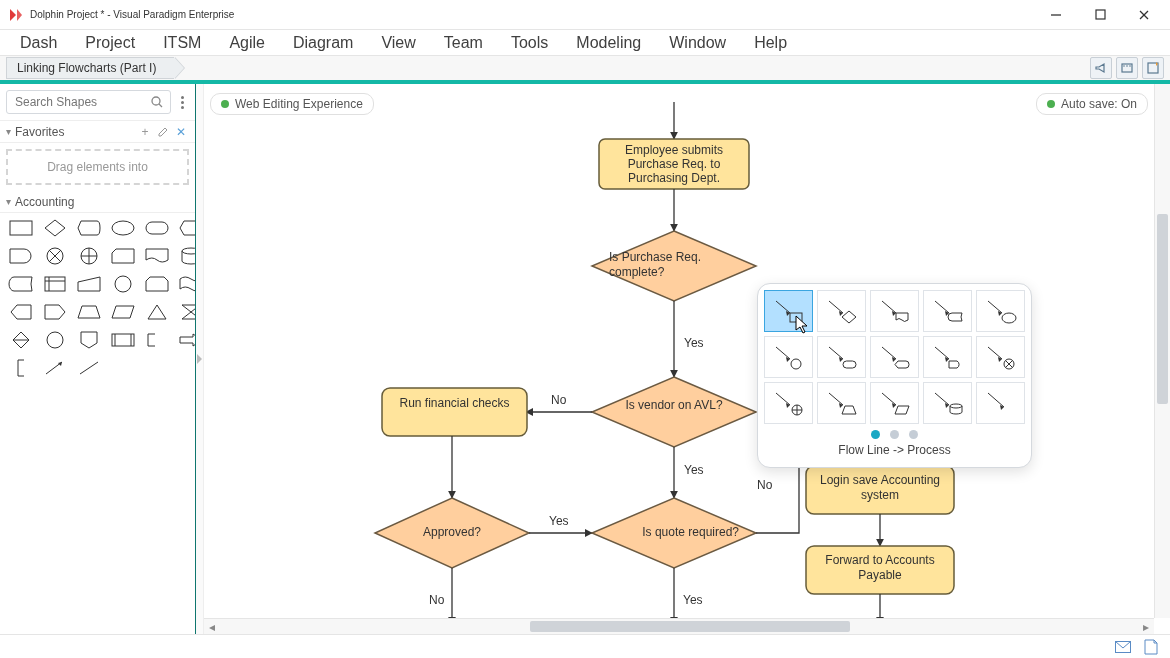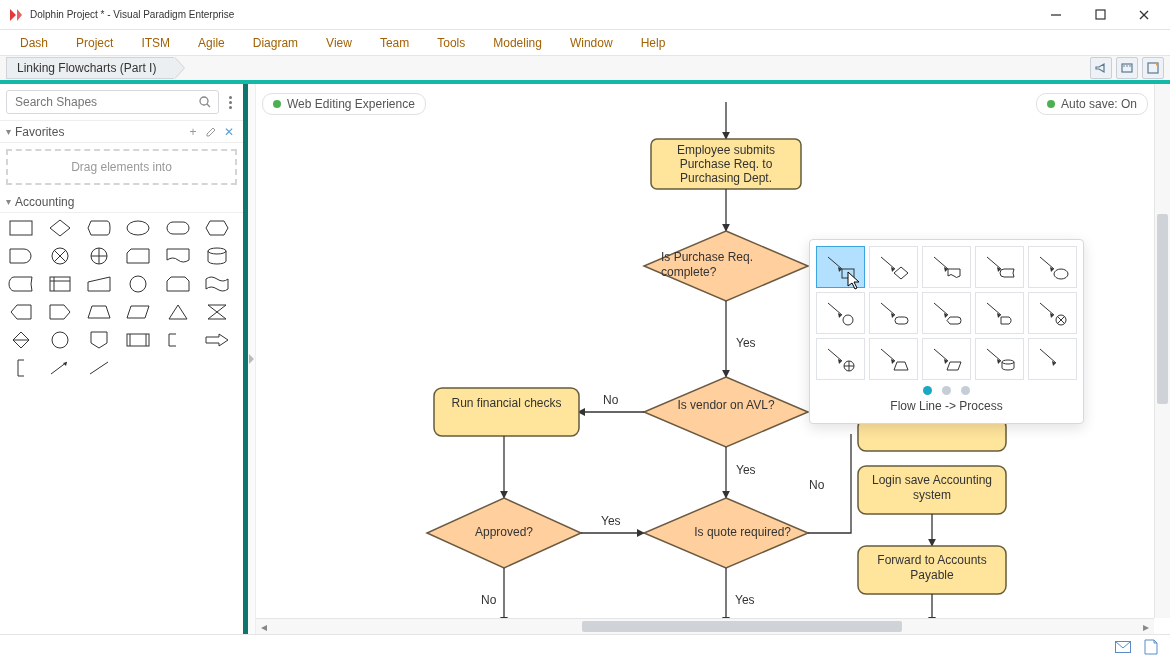--- a/index.html
+++ b/index.html
@@ -41,21 +41,21 @@
   .menu-bar {
     height: 26px;
     display: flex;
     align-items: stretch;
     padding: 0 6px;
     border-bottom: 1px solid #e5e5e5;
   }
   .menu-item {
     padding: 0 14px;
     display: flex; align-items: center;
-    font-size: 12px; color: #a16207;
+    font-size: 16px; color: #404040;
   }
 
   
   .crumb-row {
     height: 28px;
     display: flex;
     align-items: center;
     background: #f7f7f7;
     border-bottom: 4px solid #14b8a6;
     padding: 0 6px;
@@ -100,22 +100,22 @@
 
   
   .main-area {
     position: absolute;
     top: 84px; left: 0; right: 0; bottom: 24px;
     display: flex;
   }
 
   
   .sidebar {
-    width: 248px;
-    border-right: 5px solid #0f766e;
+    width: 196px;
+    border-right: 1px solid #0f766e;
     background: #fff;
     display:flex; flex-direction: column;
     overflow: hidden;
   }
   .search-row {
     padding: 6px;
     border-bottom: 1px solid #eee;
     display: flex; align-items: center;
     gap: 4px;
   }
@@ -211,24 +211,25 @@
   .proc-box { fill:#ffe49c; stroke:#665c3a; stroke-width:1.5; }
   .diamond { fill:#ffcf9e; stroke:#6b5a42; stroke-width:1.5; }
   .arrow { stroke:#333; stroke-width:1.3; fill:none; marker-end:url(#ah); }
   .flabel { font-size:12px; fill:#333; }
 
   
   .popup {
     position:absolute;
     width:275px;
     border:1px solid #d5d9de;
-    border-radius:4px;
+    border-radius:13px;
     background:#fff;
     box-shadow: 0 4px 14px rgba(0,0,0,0.12);
     padding:6px 6px 10px 6px;
+    margin-top:44px;
   }
   .popup-grid {
     display:grid;
     grid-template-columns: repeat(5,1fr);
     gap:4px;
     margin-bottom:6px;
   }
   .pcell {
     height:42px;
     border:1px solid #dfe3e8;

